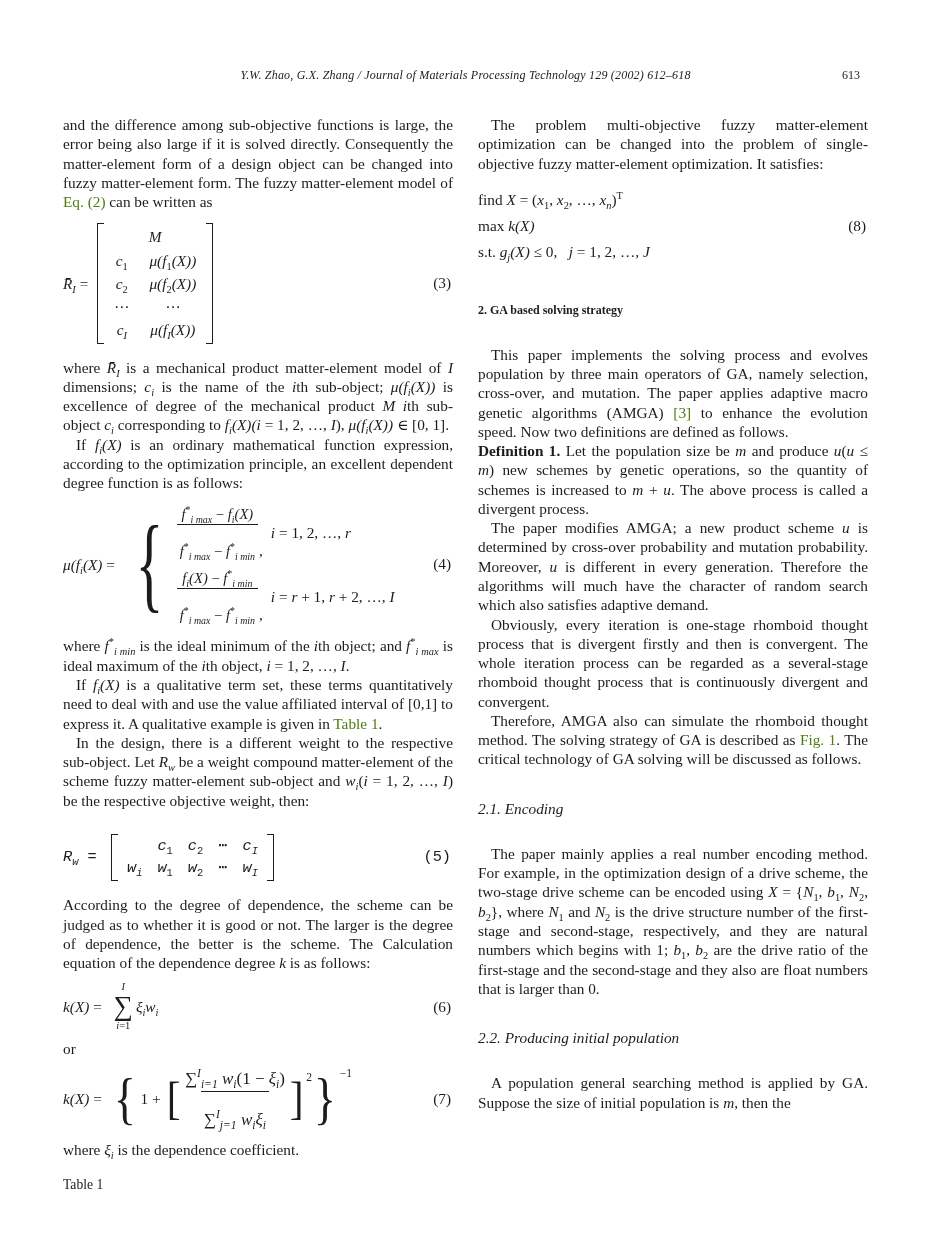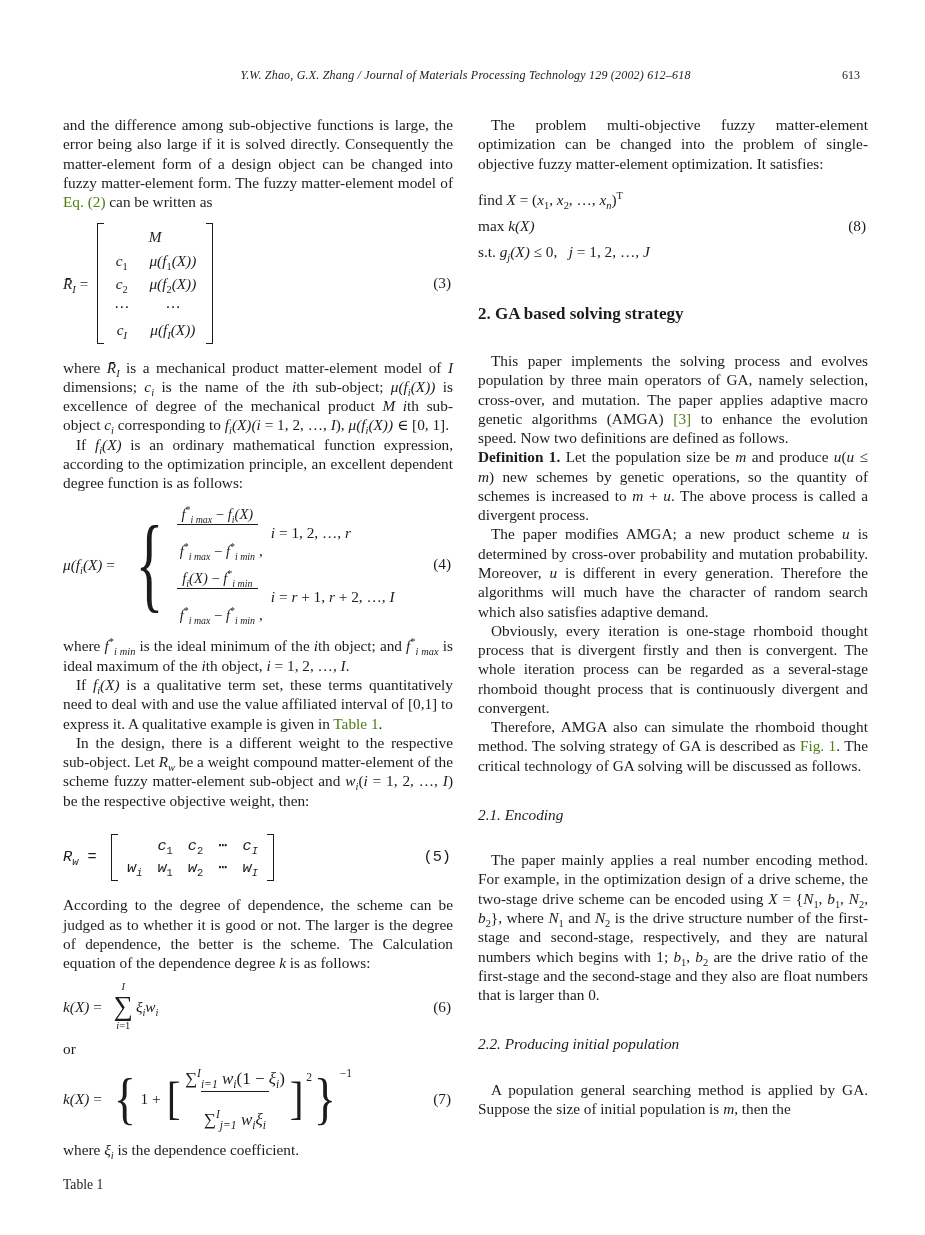--- a/index.html
+++ b/index.html
@@ -66,21 +66,21 @@
   .fence{display:inline-block;line-height:0;font-weight:400;}
   .f-brace{font-size:58px;transform:scaleX(.8);}
   .f-brack{font-size:46px;transform:scaleX(.9);margin:0 1px;}
   .hisup{font-size:11.5px;position:relative;top:-22px;left:1px;}
   .hisup2{font-size:11.5px;position:relative;top:-26px;left:1px;}
   .onep{margin:0 4px 0 2px;}
   
   .eq8{position:relative;margin:14px 0 12px;text-align:left;}
   .eq8 .eline{line-height:1.72;white-space:pre-wrap;}
   
-  .sec{font-size:17px;font-weight:bold;margin:37px 0 27px;text-align:left;}
+  .sec{font-size:12px;font-weight:bold;margin:37px 0 27px;text-align:left;}
   .subsec{font-size:15.3px;font-weight:normal;font-style:italic;margin:30px 0 26px;text-align:left;}
   .orline{margin:8px 0 2px;text-align:left;}
   
   .tablewrap{margin-top:16px;font-size:13.6px;line-height:1.45;text-align:left;}
   .tlabel{margin-bottom:1px;}
   .tcaption{margin-bottom:8px;margin-top:44px;}
   table.t1{width:100%;border-collapse:collapse;border-top:1.1px solid #2a2a2a;}
   table.t1 th{font-weight:normal;text-align:left;padding:6px 0 12px;
               border-bottom:1.1px solid #2a2a2a;font-size:13.6px;}
   table.t1 td{padding:7px 0 9px;border-bottom:1.1px solid #2a2a2a;}

